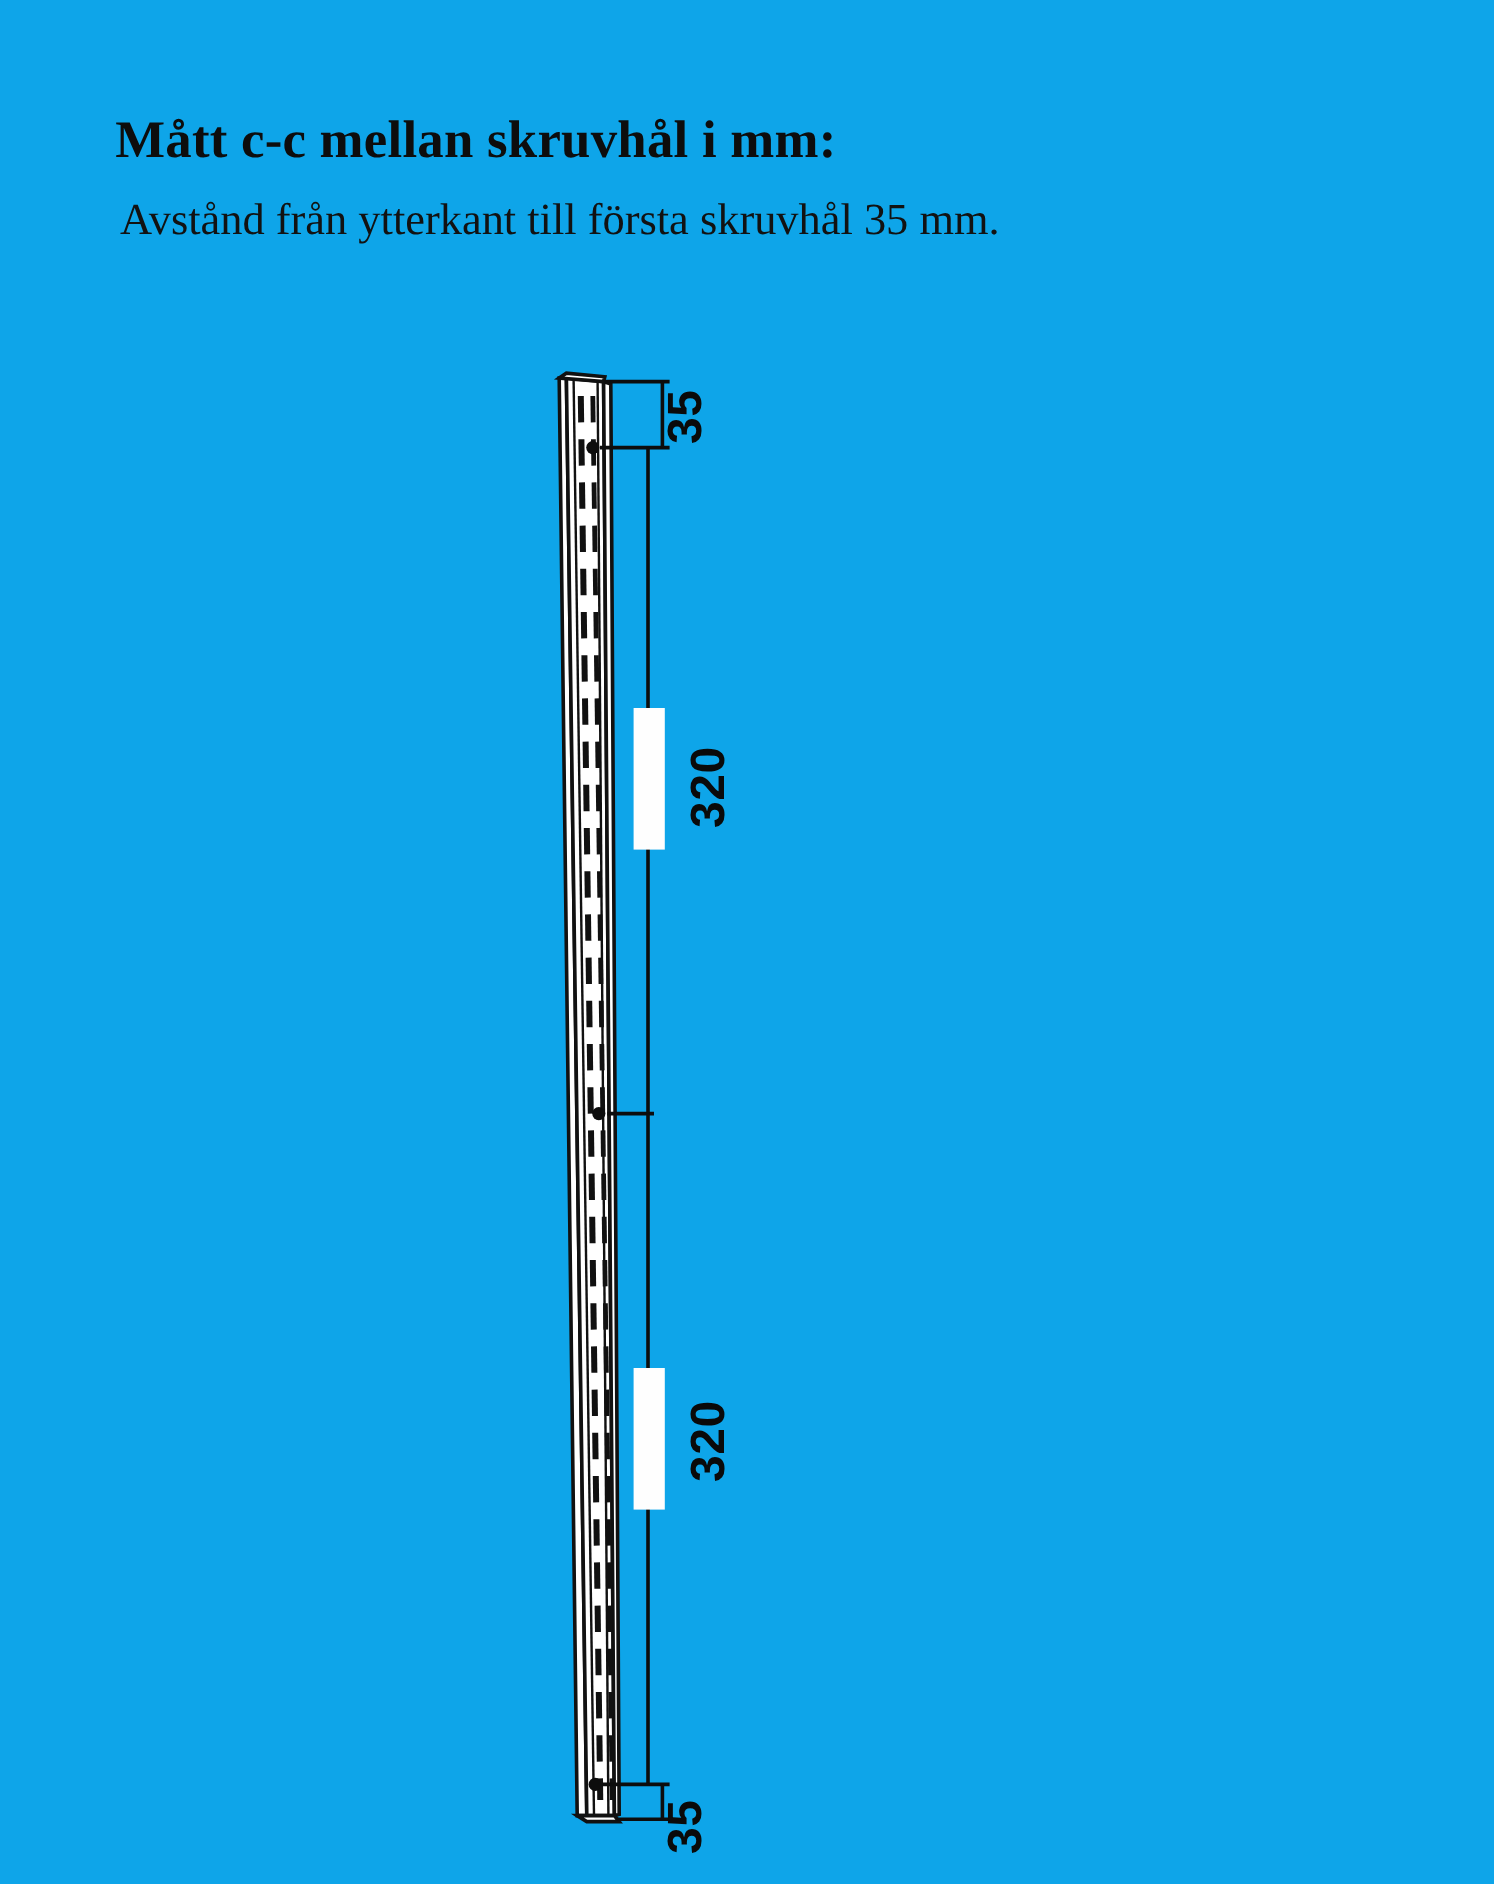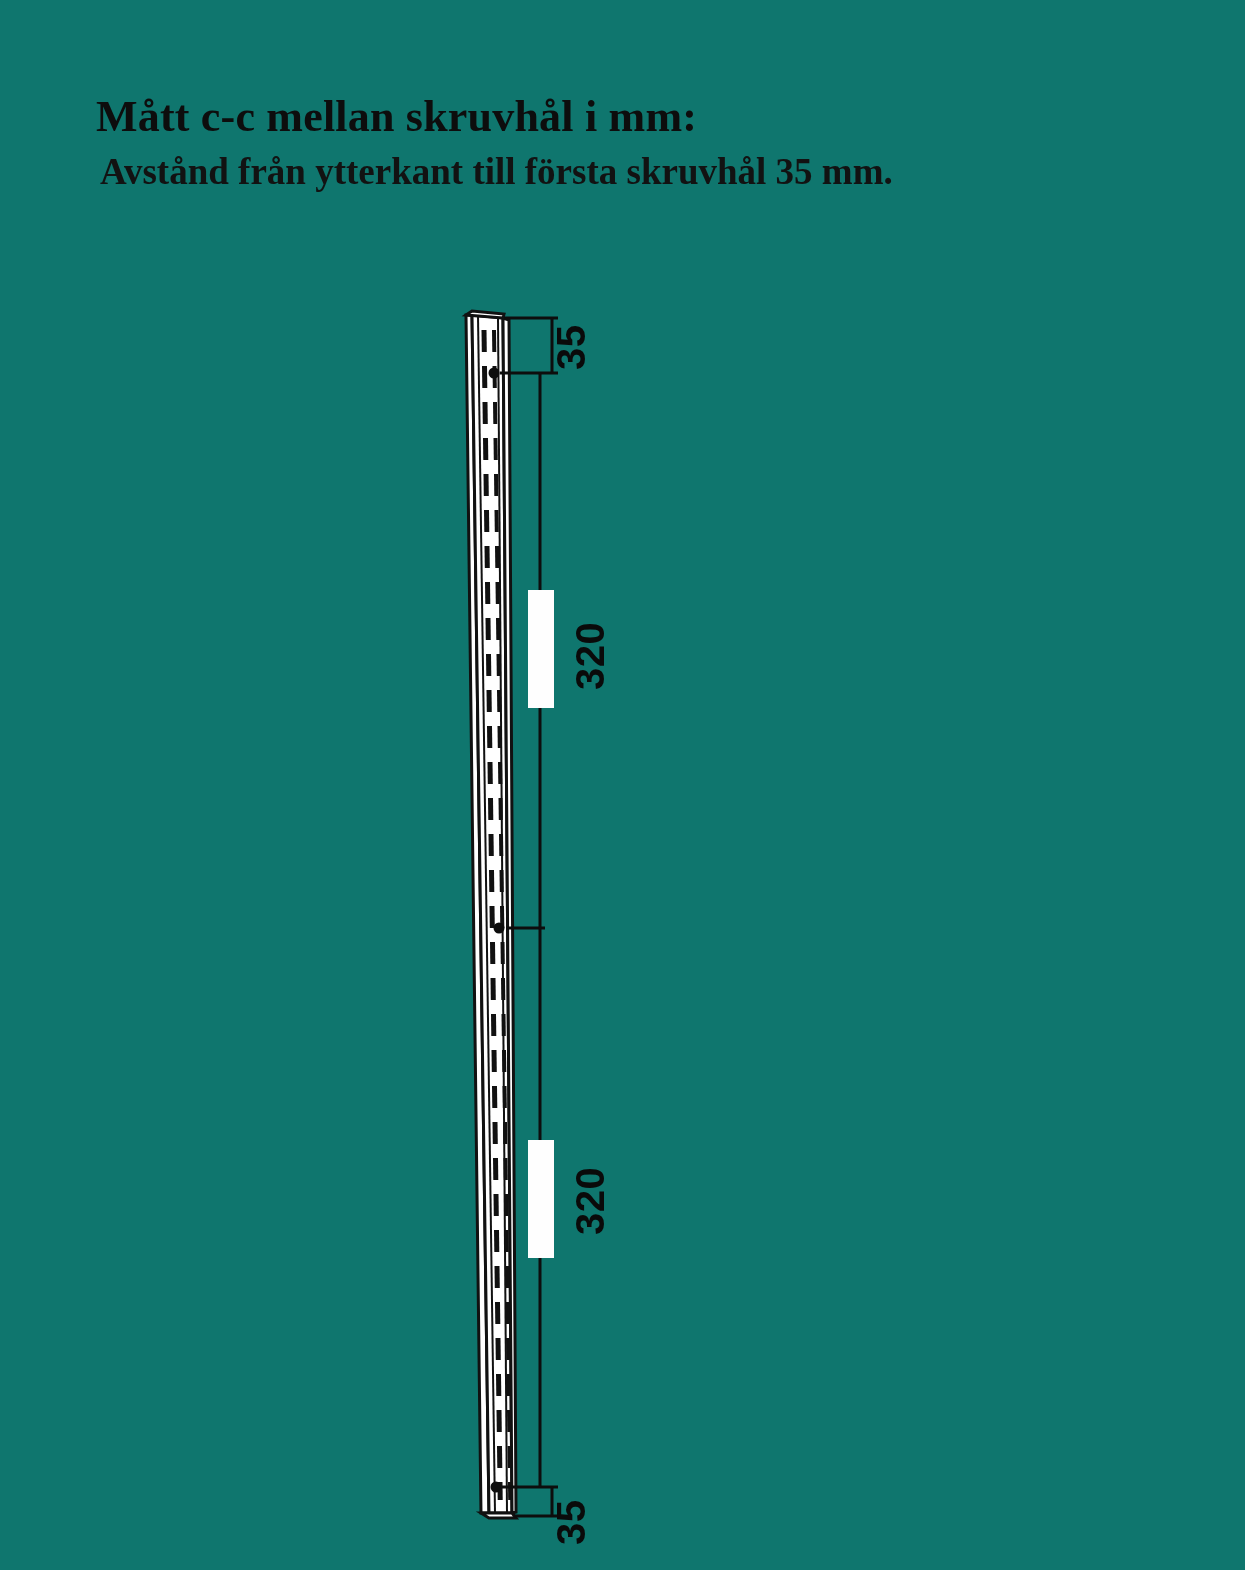--- a/index.html
+++ b/index.html
@@ -12,21 +12,21 @@
     height: 1570px;
     position: relative;
     font-family: "Liberation Serif", serif;
     color: #111111;
     overflow: hidden;
   }
 
   #page {
     position: absolute;
     inset: 0;
-    background: #0f766e;
+    background: #0ea5e9;
     padding-left: 44px;
   }
 
   
   .heading-block {
     position: absolute;
     left: 96px;
     top: 92px;
     width: 1120px;
   }
@@ -35,25 +35,25 @@
     font-weight: bold;
     font-size: 44px;
     line-height: 1.12;
     letter-spacing: 0.2px;
     color: #0d0d0d;
     margin: 0;
     white-space: nowrap;
   }
   .subtitle {
     font-family: "Liberation Serif", serif;
-    font-weight: bold;
+    font-weight: normal;
     font-size: 37px;
     line-height: 1.15;
     color: #121212;
-    margin: 10px 0 0 4px;
+    margin: 22px 0 0 4px;
     white-space: nowrap;
   }
 
   
   #drawing {
     position: absolute;
     left: 0;
     top: 0;
     width: 1245px;
     height: 1570px;

